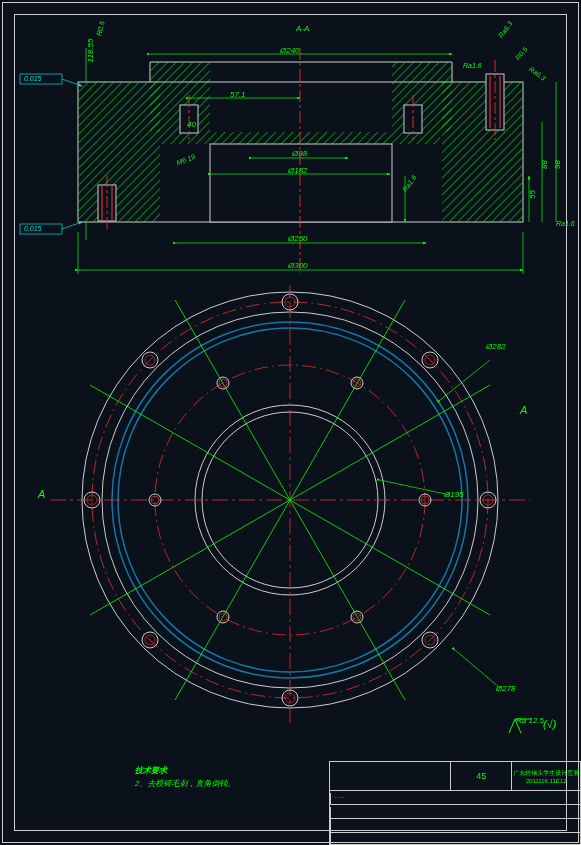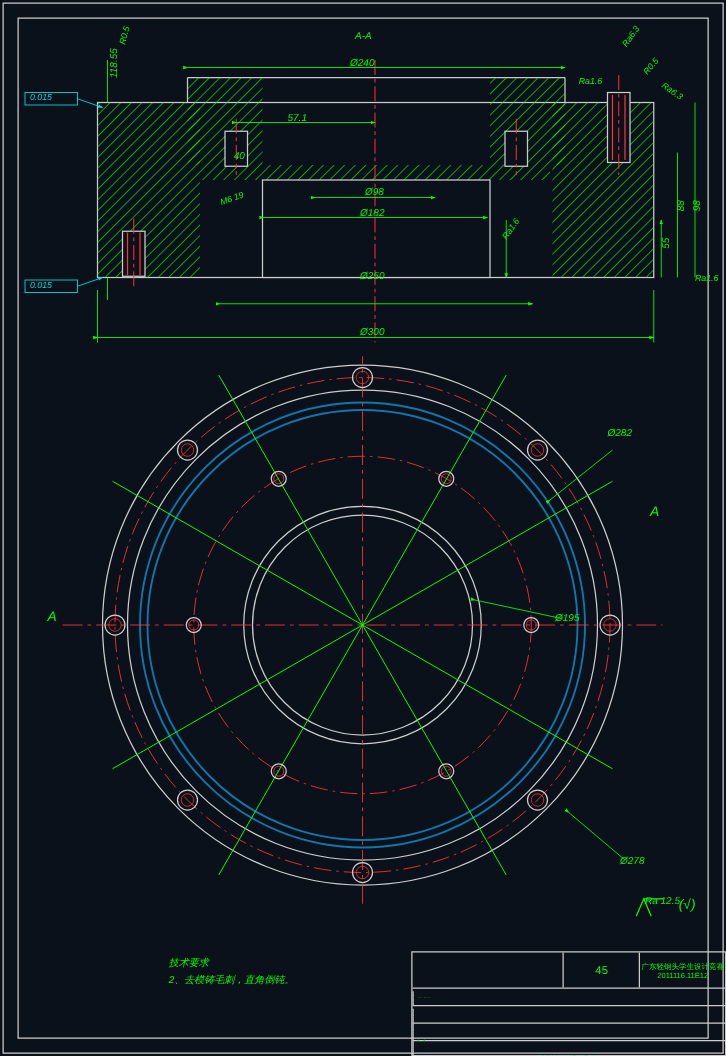--- a/index.html
+++ b/index.html
@@ -61,21 +61,21 @@
     font-style: italic;
   }
   svg { position: absolute; }
 </style>
 </head>
 <body>
 
 <div class="sheet"></div>
 <div class="inner"></div>
 
-<div class="label" style="left:284px; top:24px">A-A</div>
+<div class="label" style="left:296px; top:24px">A-A</div>
 
 <svg style="left:0;top:0" width="581" height="290">
   <defs>
     <pattern id="hatch" patternUnits="userSpaceOnUse" width="6" height="6" patternTransform="rotate(45)">
       <line x1="0" y1="0" x2="0" y2="6" stroke="#0f0" stroke-width="1"></line>
     </pattern>
     <marker id="arr" markerWidth="6" markerHeight="6" refX="5" refY="3" orient="auto">
       <path d="M0,1 L6,3 L0,5 Z" fill="#0f0"></path>
     </marker>
     <marker id="arrC" markerWidth="6" markerHeight="6" refX="5" refY="3" orient="auto">
@@ -144,21 +144,21 @@
     <line x1="62" y1="229" x2="82" y2="222" marker-end="url(#arrC)"></line>
     <rect x="20" y="74" width="42" height="10"></rect>
     <line x1="62" y1="79" x2="82" y2="86" marker-end="url(#arrC)"></line>
   </g>
 </svg>
 
 <div class="label" style="left:280px;top:46px">Ø240</div>
 <div class="label" style="left:230px;top:90px">57.1</div>
 <div class="label" style="left:292px;top:149px">Ø98</div>
 <div class="label" style="left:288px;top:166px">Ø182</div>
-<div class="label" style="left:288px;top:216px">Ø250</div>
+<div class="label" style="left:288px;top:234px">Ø250</div>
 <div class="label" style="left:288px;top:261px">Ø300</div>
 <div class="label" style="left:528px;top:190px;transform:rotate(-90deg)">55</div>
 <div class="label" style="left:540px;top:160px;transform:rotate(-90deg)">88</div>
 <div class="label" style="left:553px;top:160px;transform:rotate(-90deg)">98</div>
 <div class="label" style="left:79px;top:46px;transform:rotate(-90deg)">118.55</div>
 <div class="label tiny" style="left:176px;top:156px;transform:rotate(-20deg)">M6 19</div>
 <div class="label" style="left:187px;top:120px">40</div>
 <div class="label tiny" style="left:93px;top:25px;transform:rotate(-75deg)">R0.5</div>
 <div class="label tiny" style="left:514px;top:50px;transform:rotate(-50deg)">R0.5</div>
 <div class="label tiny" style="left:400px;top:180px;transform:rotate(-55deg)">Ra1.6</div>
@@ -248,21 +248,21 @@
 <div class="label" style="left:38px;top:488px;font-size:11px">A</div>
 <div class="label" style="left:520px;top:404px;font-size:11px">A</div>
 
 <svg style="left:505px;top:715px" width="60" height="28">
   <path d="M4 18 L10 4 L16 18 M10 4 L26 4" stroke="#0f0" fill="none" stroke-width="1"></path>
 </svg>
 <div class="label" style="left:516px;top:716px">Ra 12.5</div>
 <div class="label" style="left:543px;top:718px;font-size:11px">(√)</div>
 
 <div class="notes">
-  <div style="font-weight:normal">技术要求</div>
+  <div style="font-weight:bold">技术要求</div>
   <div>2、去模铸毛刺，直角倒钝。</div>
 </div>
 
 <div class="titleblock">
   <div style="display:flex;height:28px">
     <div style="flex:1.6;border-right:1px solid #ccc"></div>
     <div style="flex:0.8;border-right:1px solid #ccc;display:flex;align-items:center;justify-content:center;font-size:9px">45</div>
     <div style="flex:0.9;display:flex;flex-direction:column;justify-content:center;align-items:center;font-size:6px">
       <span>广东轻钢头学生设计竞赛</span>
       <span>2011116.11E12</span>

